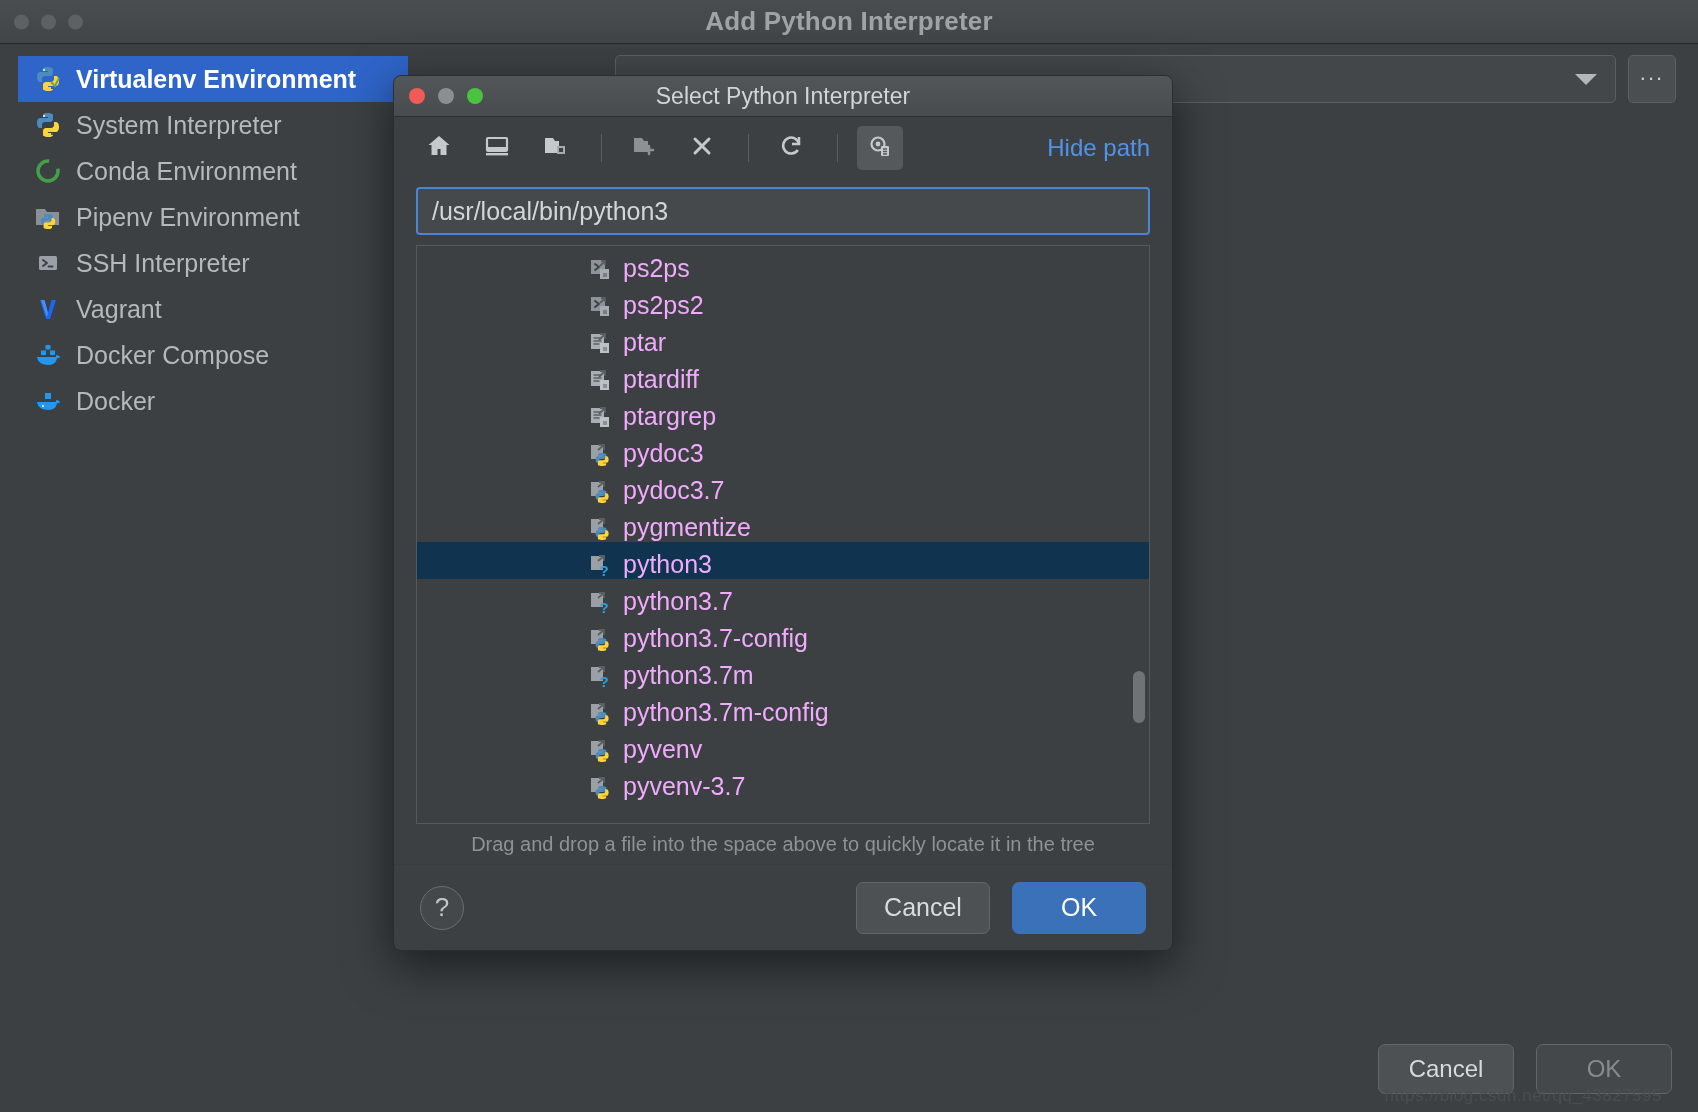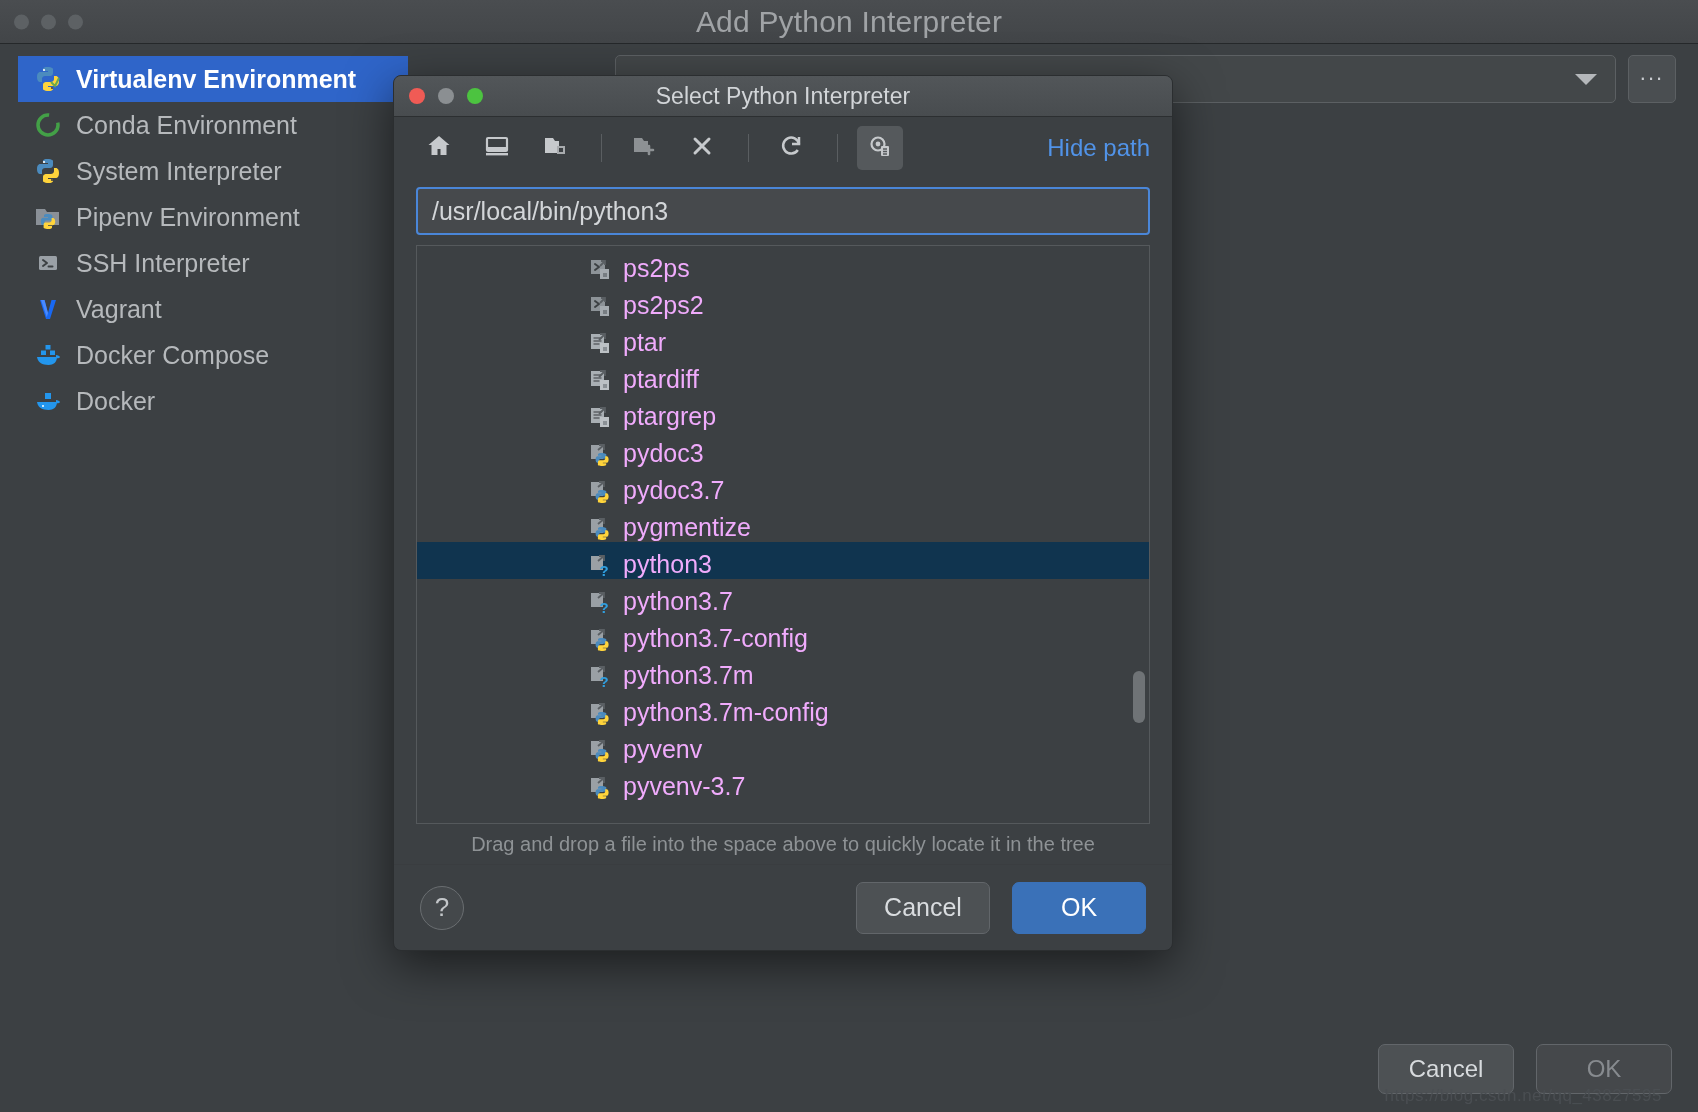--- a/index.html
+++ b/index.html
@@ -20,21 +20,21 @@
     height: 44px; flex: 0 0 44px;
     background: linear-gradient(to bottom,#4a4d50,#424548);
     border-bottom: 1px solid #25282a;
     position: relative;
     display: flex; align-items: center;
   }
   .tl-group { position: absolute; left: 14px; top: 50%; transform: translateY(-50%); display: flex; gap: 12px; }
   .tl { width: 15px; height: 15px; border-radius: 50%; background: #5d6164; }
   #bg-title {
     width: 100%; text-align: center;
-    font-size: 30px; color: #a0a3a6; letter-spacing: .2px;
+    font-size: 26px; color: #a0a3a6; letter-spacing: .2px; font-weight: bold;
   }
   #bg-body { flex: 1; position: relative; }
 
   
   #sidebar {
     position: absolute; left: 18px; top: 12px; width: 390px;
   }
   .side-item {
     display: flex; align-items: center; gap: 14px;
     height: 46px; padding-left: 16px;
@@ -202,36 +202,36 @@
             <circle cx="18" cy="23" r="1.1" fill="#3c4043"></circle>
             <path d="M17 17l4 4 4-8" stroke="#6aa84f" stroke-width="2" fill="none"></path>
           </svg>
         </span>
         <span>Virtualenv Environment</span>
       </div>
 
       <div class="side-item">
         <span class="side-ico">
           <svg viewBox="0 0 28 28" width="28" height="28">
-            <circle cx="14" cy="14" r="10" fill="none" stroke="#43a047" stroke-width="3.5" stroke-dasharray="48 12"></circle>
-          </svg>
-        </span>
-        <span>Conda Environment</span>
-      </div>
-
-      <div class="side-item">
-        <span class="side-ico">
-          <svg viewBox="0 0 28 28" width="28" height="28">
             <path d="M13 2c-4 0-4 2-4 2v2h5v1H6s-3 0-3 5 3 5 3 5h2v-3s0-3 3-3h5s3 0 3-3V4s0-2-6-2z" fill="#4b8bbe"></path>
             <circle cx="10" cy="5" r="1.1" fill="#ffffff"></circle>
             <path d="M15 26c4 0 4-2 4-2v-2h-5v-1h8s3 0 3-5-3-5-3-5h-2v3s0 3-3 3h-5s-3 0-3 3v4s0 2 6 2z" fill="#ffd43b"></path>
             <circle cx="18" cy="23" r="1.1" fill="#3c4043"></circle>
           </svg>
         </span>
         <span>System Interpreter</span>
+      </div>
+
+      <div class="side-item">
+        <span class="side-ico">
+          <svg viewBox="0 0 28 28" width="28" height="28">
+            <circle cx="14" cy="14" r="10" fill="none" stroke="#43a047" stroke-width="3.5" stroke-dasharray="48 12"></circle>
+          </svg>
+        </span>
+        <span>Conda Environment</span>
       </div>
 
       <div class="side-item">
         <span class="side-ico">
           <svg viewBox="0 0 28 28" width="28" height="28">
             <path d="M2 6h9l2 3h12v13H2z" fill="#8a9097"></path>
             <path d="M13 11c-3 0-3 1.5-3 1.5V14h4v.8H9s-2.2 0-2.2 3.6S9 22 9 22h1.4v-2.2s0-2.2 2.2-2.2h3.6s2.2 0 2.2-2.2v-2.9S18.4 11 13 11z" fill="#4b8bbe"></path>
             <path d="M15 26c3 0 3-1.5 3-1.5V23h-4v-.8h5s2.2 0 2.2-3.6S19 15 19 15h-1.4v2.2s0 2.2-2.2 2.2h-3.6s-2.2 0-2.2 2.2v2.9S9.6 26 15 26z" fill="#ffd43b"></path>
           </svg>
         </span>

